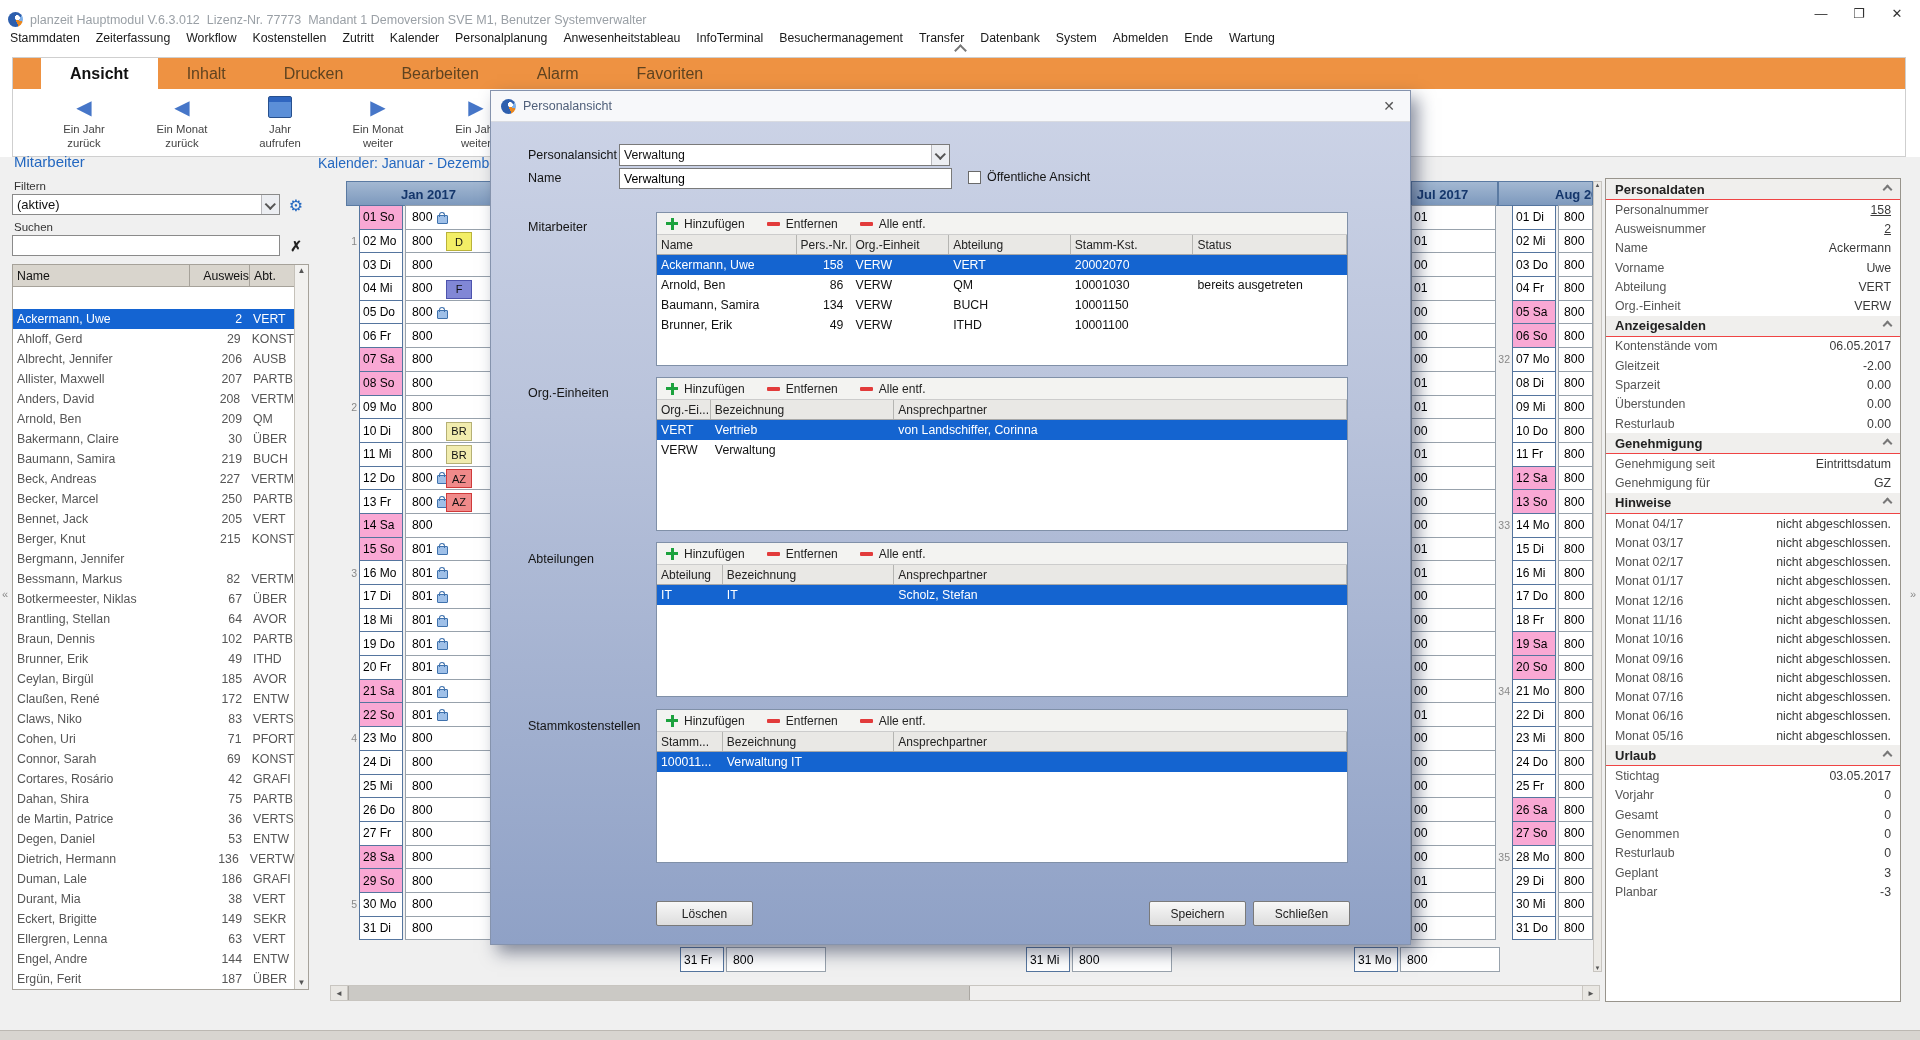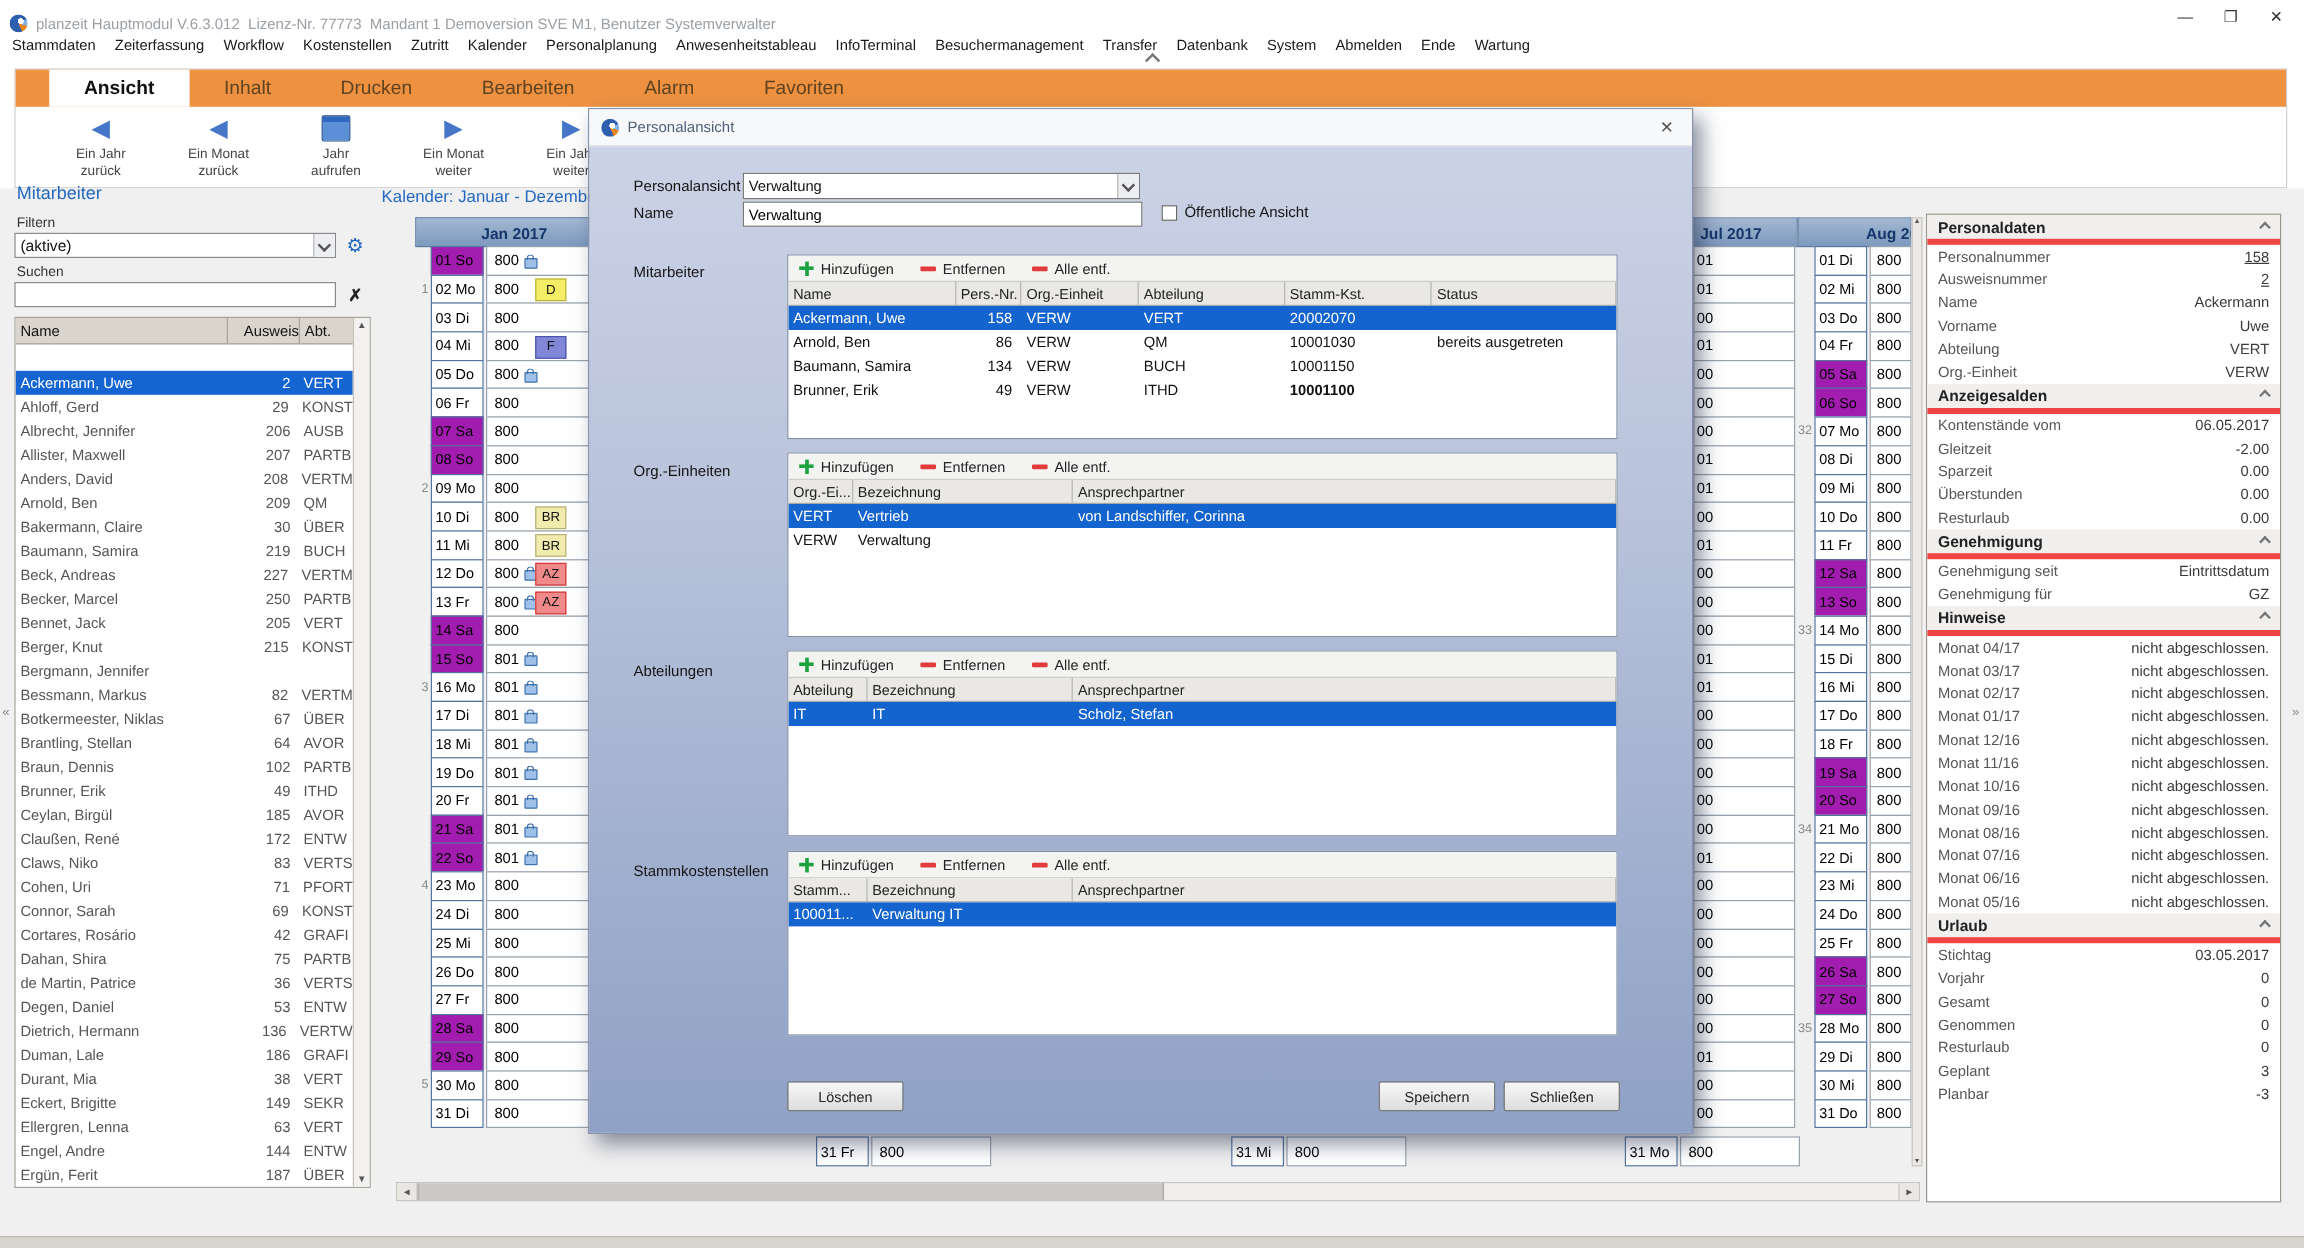--- a/index.html
+++ b/index.html
@@ -72,21 +72,21 @@
   #emp-scroll{position:absolute;right:0;top:0;width:14px;height:724px;background:#f2f1ef;border-left:1px solid #c5c1b9;box-sizing:border-box;font-size:8px;color:#555;display:flex;flex-direction:column;justify-content:space-between;align-items:center}
   #emp-scroll span{height:12px;line-height:12px}
 
   
   #cal-title{left:318px;top:155px;font-size:14px;color:#2468c0}
   .mon-head{background:linear-gradient(#a3b8d2,#7d99bd);border:1px solid #5a7aa2;color:#14366b;font-weight:bold;font-size:13px;text-align:center;height:25px;line-height:25px;box-sizing:border-box;overflow:hidden;white-space:nowrap}
   #jan{left:346px;top:181px;width:165px}
   .crow{display:flex;height:24.7px;margin-top:-1px;align-items:stretch}
   .wkc{width:13px;font-size:10.5px;color:#888;display:flex;align-items:center;justify-content:flex-end;padding-right:2px;box-sizing:border-box}
   .dcell{width:44px;background:#fff;border:1px solid #55759e;display:flex;align-items:center;padding-left:3px;font-size:12px;color:#000;box-sizing:border-box}
-  .dcell.we{background:#a21caf}
+  .dcell.we{background:#f9a8d4}
   .vcell{flex:1;margin-left:2px;background:#fff;border:1px solid #98a2ac;display:flex;align-items:center;padding-left:6px;font-size:12.3px;color:#000;box-sizing:border-box;position:relative;overflow:hidden}
   .lock{width:9px;height:7px;background:#9fc0e8;border:1px solid #3f72ad;border-radius:1px;position:relative;margin-left:4px;margin-top:4px;flex:0 0 auto}
   .lock::before{content:"";position:absolute;left:1px;top:-4px;width:4px;height:4px;border:1.5px solid #3f72ad;border-bottom:none;border-radius:3px 3px 0 0}
   .badge{position:absolute;left:40px;top:2.5px;width:24px;height:17px;border:1px solid;font-size:11px;display:flex;align-items:center;justify-content:center;color:#111}
   .b-D{background:#f3ee66;border-color:#b9b23a}
   .b-F{background:#8187d6;border-color:#4d53ad}
   .b-BR{background:#f1ecae;border-color:#b5b075}
   .b-AZ{background:#f08a8a;border-color:#cf3a3a}
 
   #strip{left:1411px;top:181px;width:182px;overflow:hidden}
@@ -107,21 +107,21 @@
   #hscroll{left:330px;top:985px;width:1270px;height:16px;background:#f0efee;border:1px solid #c8c5c0;box-sizing:border-box;display:flex;align-items:stretch}
   .harrow{width:16px;background:#e9e7e3;display:flex;align-items:center;justify-content:center;font-size:8px;color:#555}
   #hthumb{width:620px;background:#cbc9c5;border-left:1px solid #aaa7a2;border-right:1px solid #aaa7a2}
   #htrack{flex:1}
   #hscroll .harrow.l{border-right:1px solid #c8c5c0}
   #hscroll .harrow.r{border-left:1px solid #c8c5c0;margin-left:auto}
   #vscroll{left:1593px;top:181px;width:9px;height:791px;background:#eceae6;border:1px solid #c8c5c0;box-sizing:border-box;display:flex;flex-direction:column;justify-content:space-between;align-items:center;font-size:6px;color:#555}
 
   
   #rightpanel{left:1605px;top:178px;width:296px;height:824px;background:#fff;border:1px solid #98948c;box-sizing:border-box;overflow:hidden}
-  .pg-head{height:20px;background:#f0efed;border-bottom:5px solid #ef4444;display:flex;align-items:center;justify-content:space-between;padding:0 9px;font-size:13px;font-weight:bold;color:#222}
+  .pg-head{height:20px;background:#f0efed;border-bottom:1px solid #ef4444;display:flex;align-items:center;justify-content:space-between;padding:0 9px;font-size:13px;font-weight:bold;color:#222}
   .pg-head .chev-up{border-color:#777;width:5px;height:5px}
   .prow{height:19.3px;display:flex;justify-content:space-between;align-items:center;padding:0 9px;font-size:12.3px;color:#555}
   .prow .pv{color:#3a3a3a}
   .prow .pv.u{text-decoration:underline}
 
   
   #dialog{left:490px;top:90px;width:921px;height:855px;border:1px solid #8593ad;box-sizing:border-box;
     background:linear-gradient(180deg,#cdd4e7 0%,#b9c3db 38%,#8fa1c6 100%);
     box-shadow:7px 8px 16px rgba(30,40,70,.5);z-index:40}
   #dlg-title{height:31px;background:#f7f8fa;border-bottom:1px solid #d9dbe1;display:flex;align-items:center;padding:0 10px;gap:7px;font-size:12.5px;color:#50607a;box-sizing:border-box}
@@ -1110,21 +1110,21 @@
           <div class="tdc" style="width: 98px;">VERW</div>
           <div class="tdc" style="width: 122px;">BUCH</div>
           <div class="tdc" style="width: 123px;">10001150</div>
           <div class="tdc" style="width: 154px;"></div>
         </div>
         <div class="trow">
           <div class="tdc" style="width: 140px;">Brunner, Erik</div>
           <div class="tdc ra" style="width: 55px;">49</div>
           <div class="tdc" style="width: 98px;">VERW</div>
           <div class="tdc" style="width: 122px;">ITHD</div>
-          <div class="tdc" style="width: 123px; font-weight: bold;">10001100</div>
+          <div class="tdc" style="width: 123px;">10001100</div>
           <div class="tdc" style="width: 154px;"></div>
         </div>
       </div>
       <div class="dlg-label" style="top: 295px;">Org.-Einheiten</div>
       <div class="dlg-table" style="top: 286px; height: 154px;">
         <div class="ttools">
           <span class="tool">
             <span class="ic-plus"></span>
             <span>Hinzufügen</span>
           </span>

